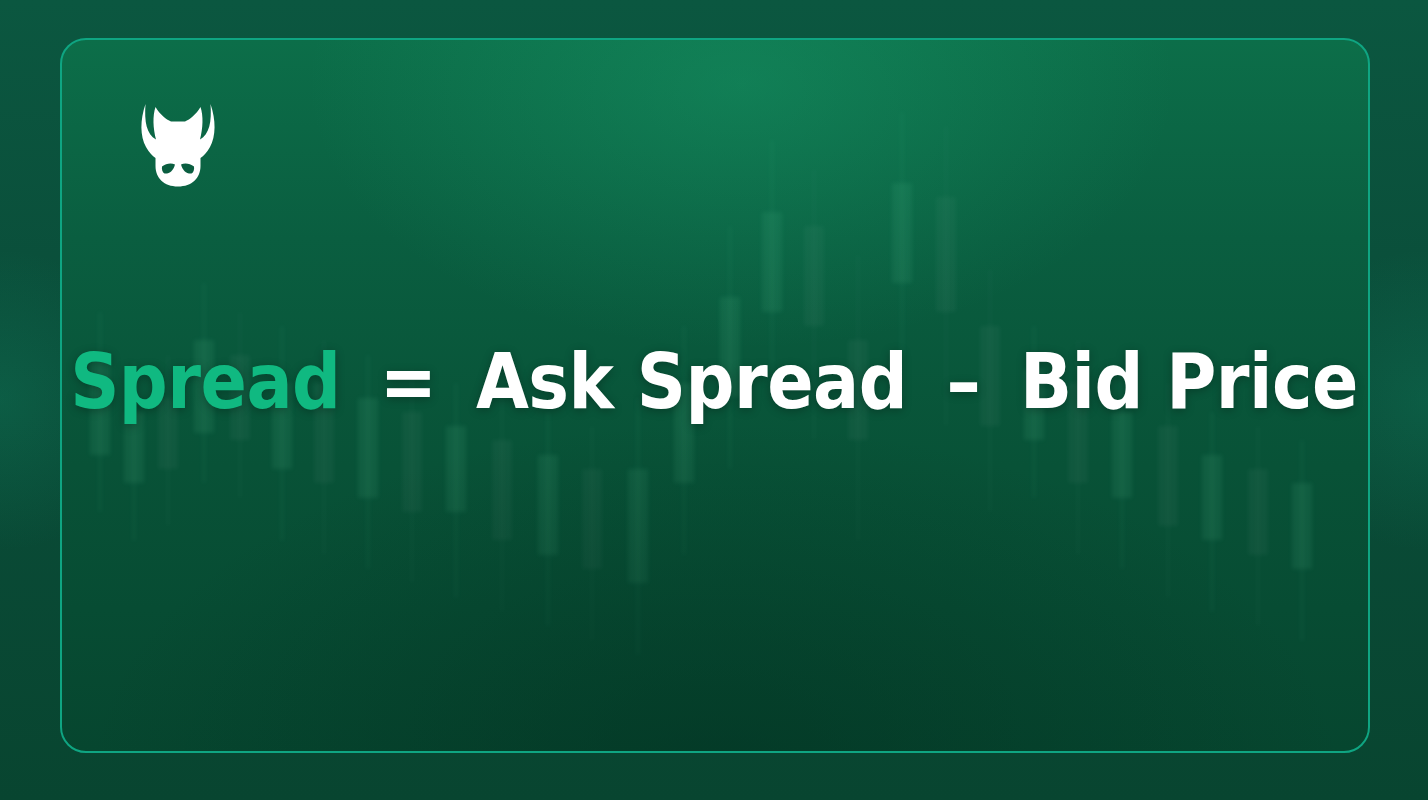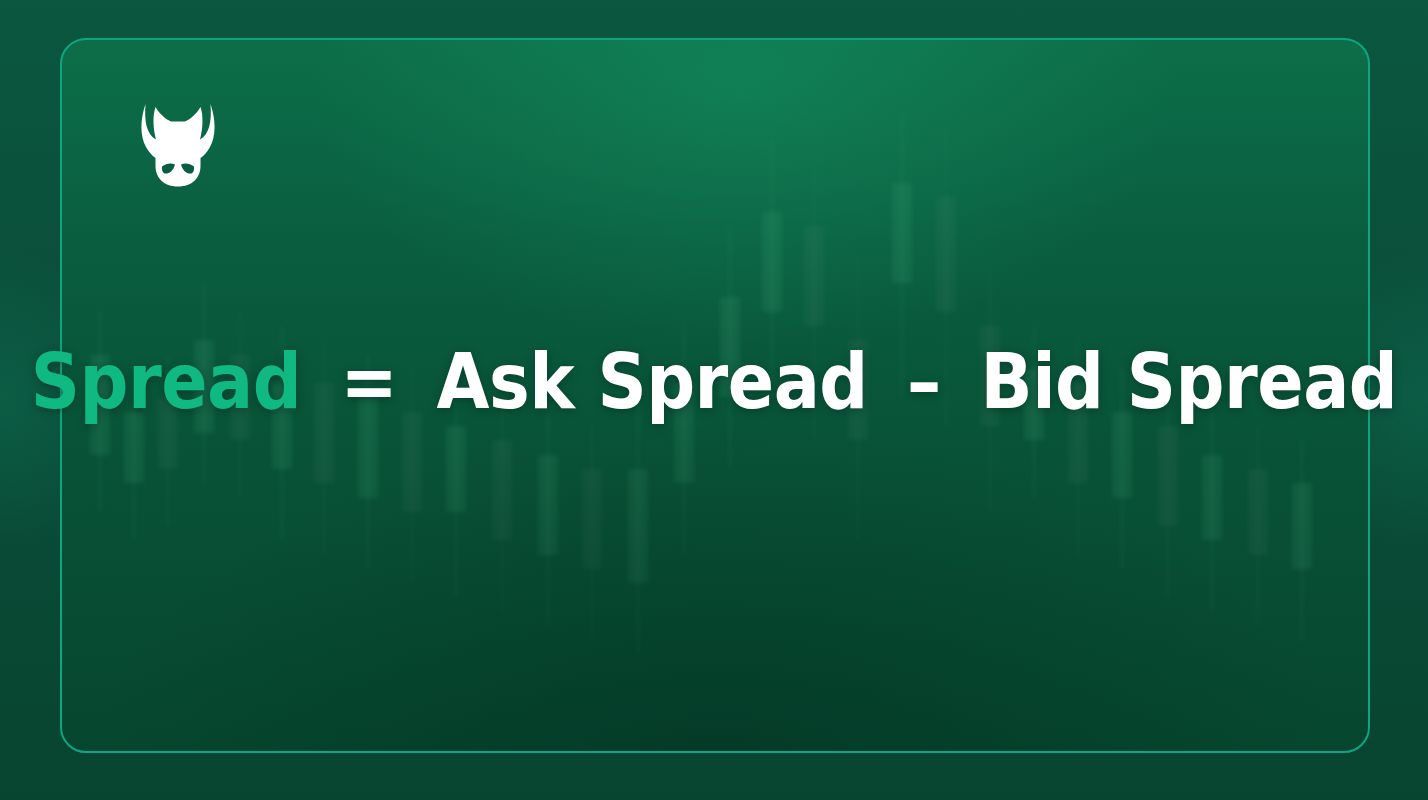--- a/index.html
+++ b/index.html
@@ -277,16 +277,16 @@
       </svg>
     </div>
 
   </div>
 
   <div class="headline">
     <span class="accent">Spread</span>
     <span class="op">=</span>
     <span class="seg">Ask Spread</span>
     <span class="op minus">–</span>
-    <span class="seg">Bid Spread</span>
+    <span class="seg">Bid Price</span>
   </div>
 
 </div>
 
 </body></html>

